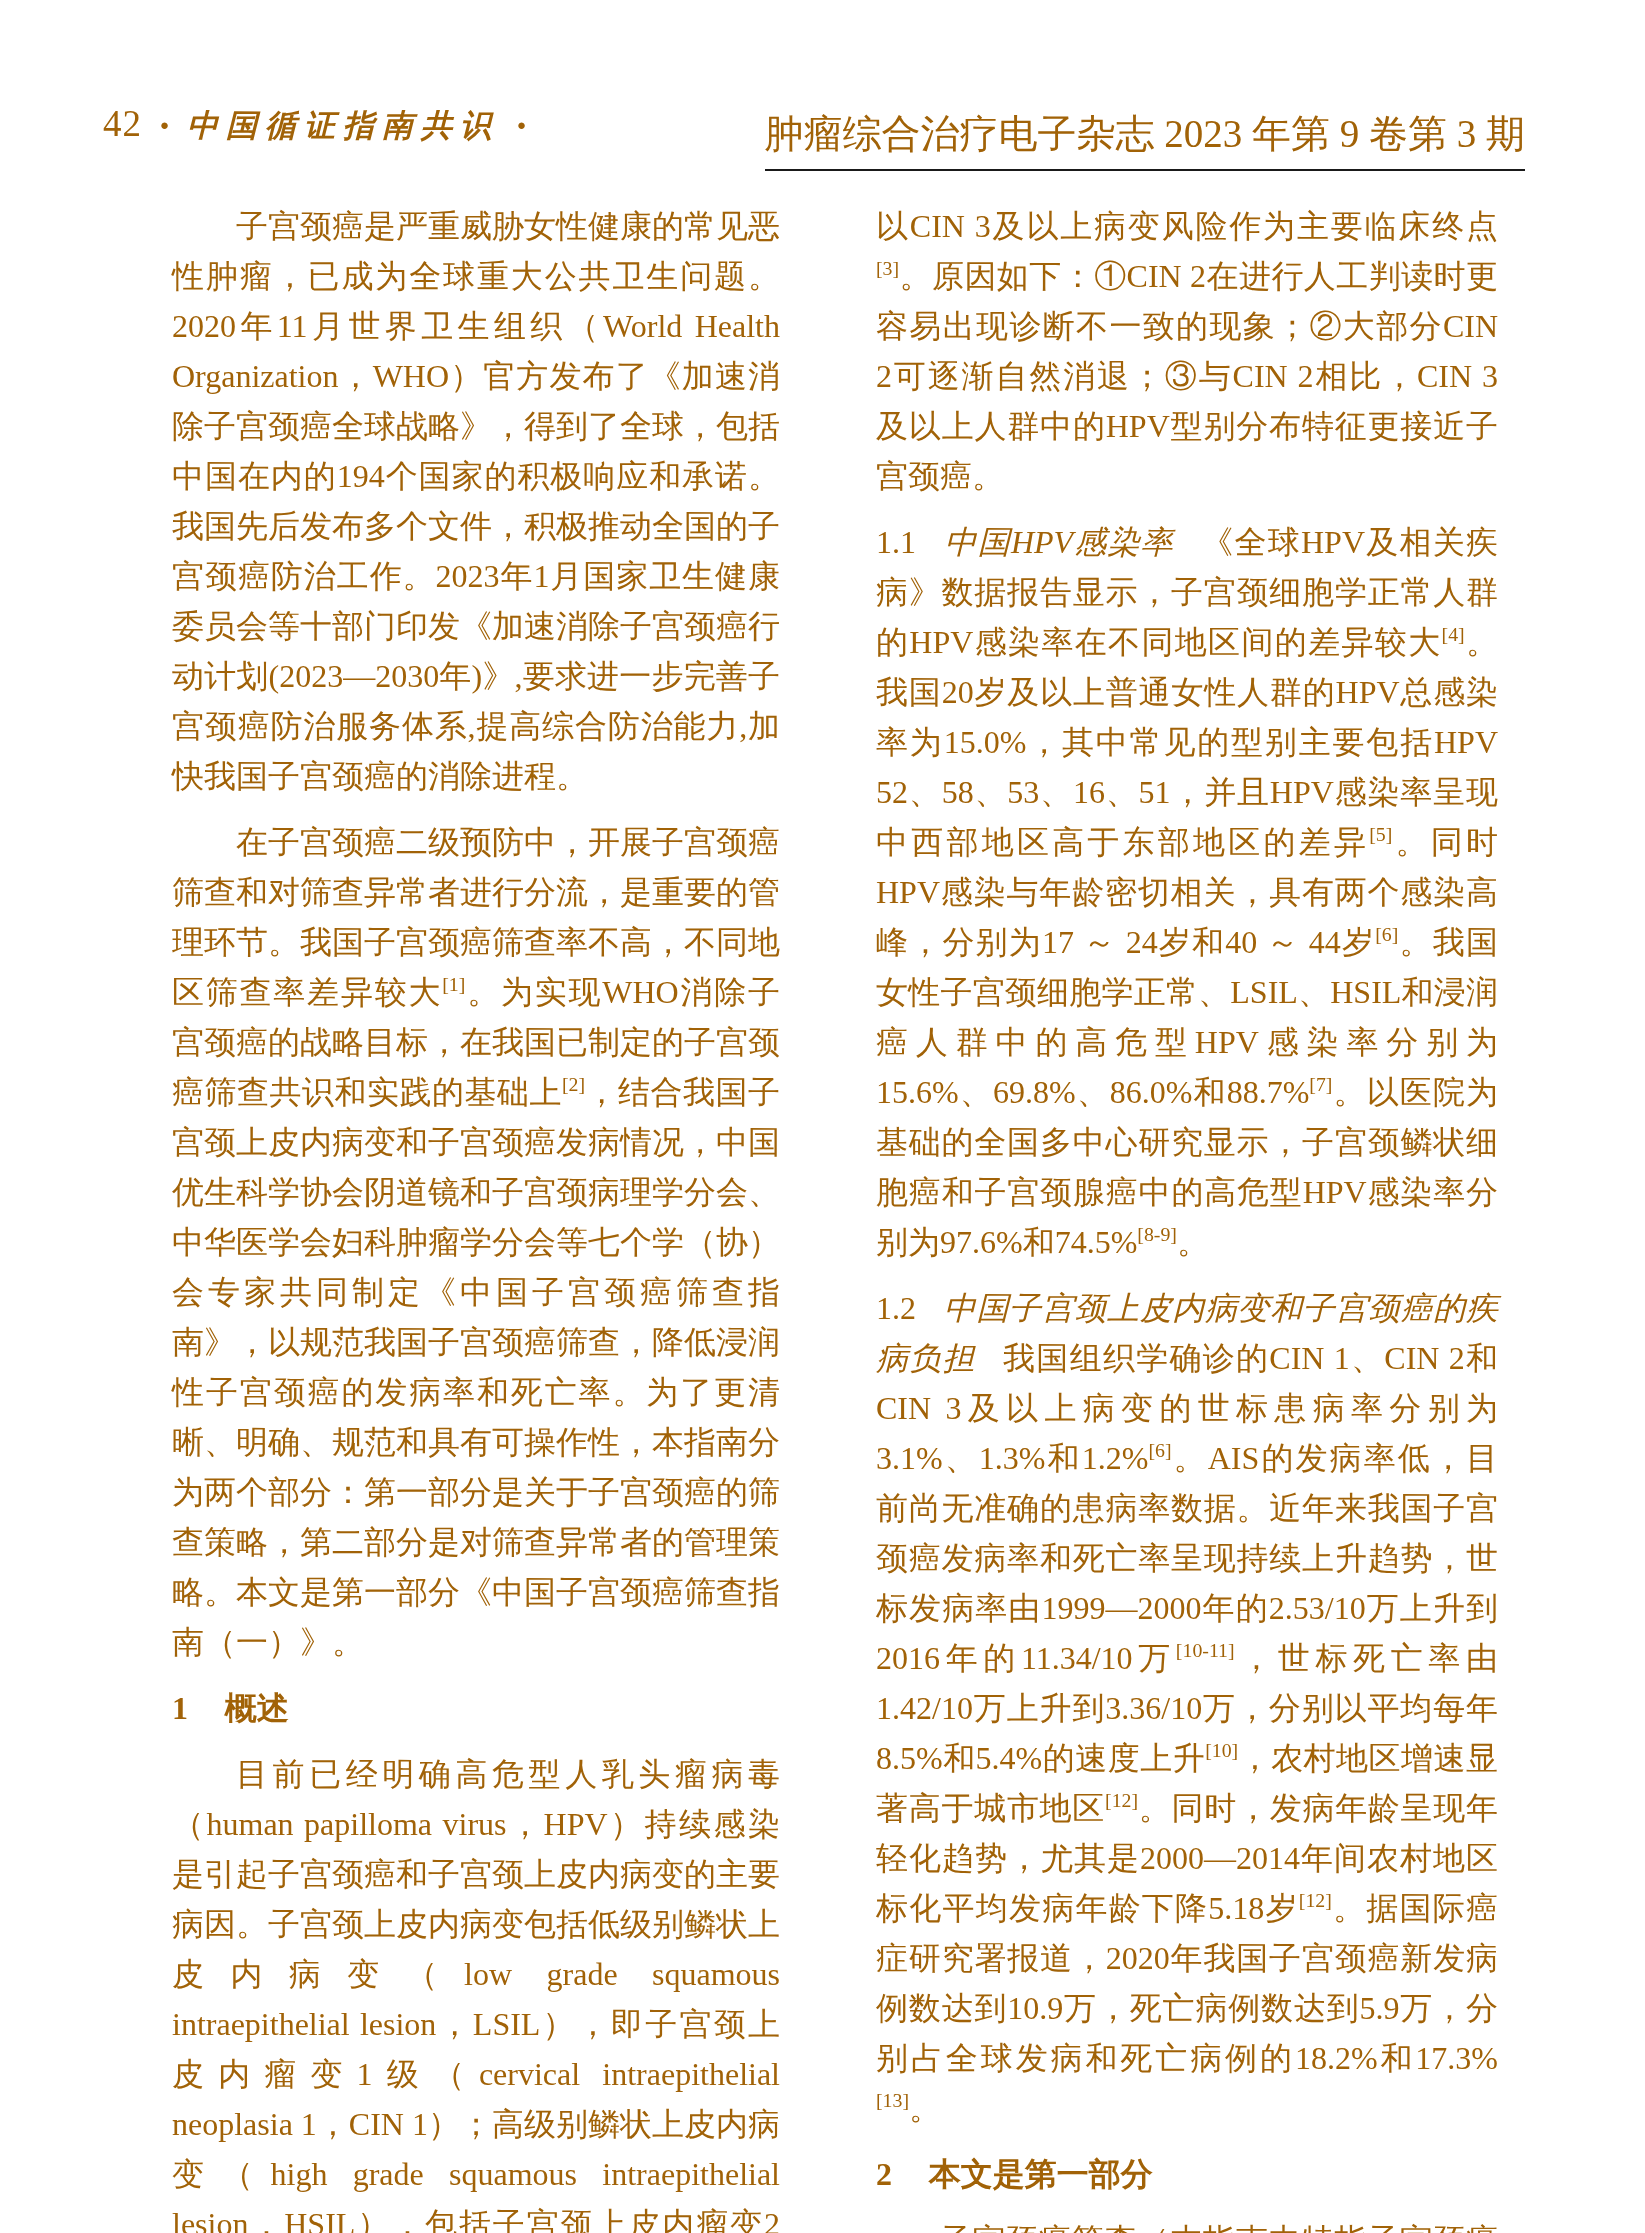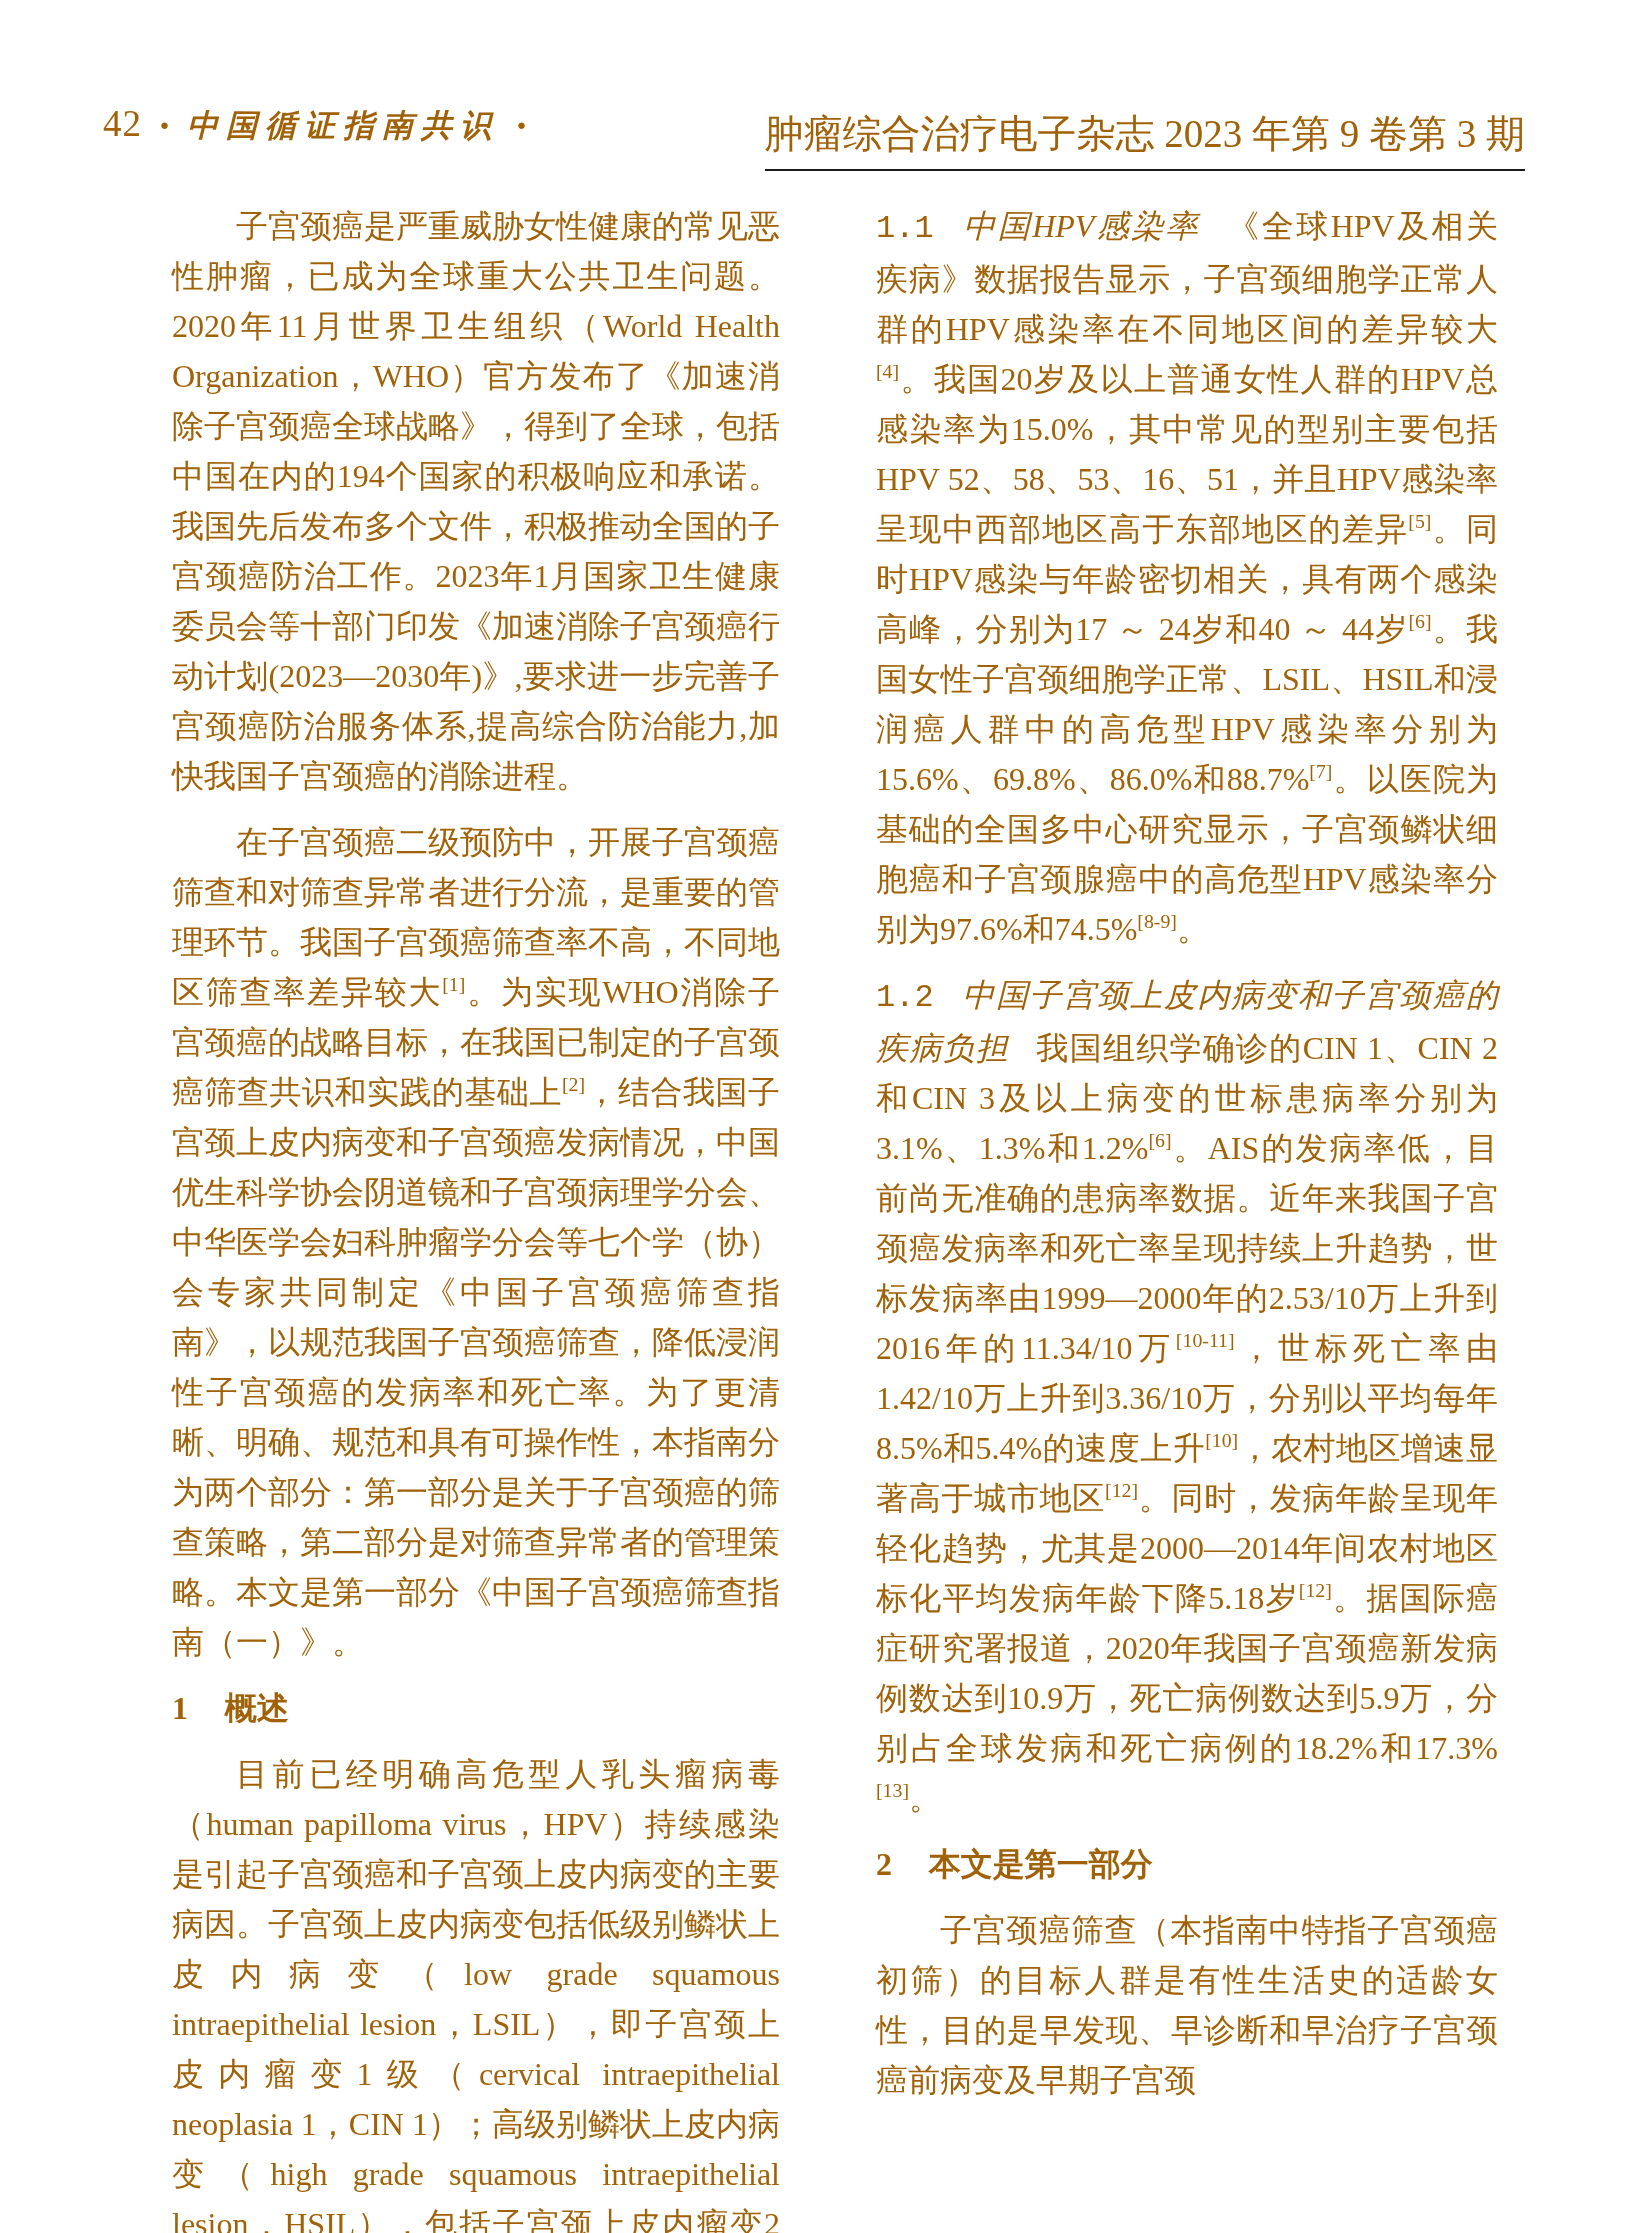--- a/index.html
+++ b/index.html
@@ -58,21 +58,21 @@
   sup {
     font-size: 0.62em;
     line-height: 0;
     vertical-align: super;
   }
   .sec-heading {
     font-family: Liberation Serif, serif;
     font-weight: bold;
   }
   .sec-heading .sec-num { margin-right: 0.9em; }
-  .sub-num { margin-right: 0.85em; font-family: Liberation Mono, monospace; }
+  .sub-num { margin-right: 0.85em; }
   .kai-title {
     font-style: italic;
     margin-right: 0.85em;
   }
 </style>
 </head>
 <body>
 
 <div class="page">
 
@@ -89,20 +89,21 @@
     <p class="indent">在子宫颈癌二级预防中，开展子宫颈癌筛查和对筛查异常者进行分流，是重要的管理环节。我国子宫颈癌筛查率不高，不同地区筛查率差异较大<sup>[1]</sup>。为实现WHO消除子宫颈癌的战略目标，在我国已制定的子宫颈癌筛查共识和实践的基础上<sup>[2]</sup>，结合我国子宫颈上皮内病变和子宫颈癌发病情况，中国优生科学协会阴道镜和子宫颈病理学分会、中华医学会妇科肿瘤学分会等七个学（协）会专家共同制定《中国子宫颈癌筛查指南》，以规范我国子宫颈癌筛查，降低浸润性子宫颈癌的发病率和死亡率。为了更清晰、明确、规范和具有可操作性，本指南分为两个部分：第一部分是关于子宫颈癌的筛查策略，第二部分是对筛查异常者的管理策略。本文是第一部分《中国子宫颈癌筛查指南（一）》。</p>
     <p class="sec-heading">
       <span class="sec-num">1</span>
       <span>概述</span>
     </p>
     <p class="indent">目前已经明确高危型人乳头瘤病毒（human papilloma virus，HPV）持续感染是引起子宫颈癌和子宫颈上皮内病变的主要病因。子宫颈上皮内病变包括低级别鳞状上皮内病变（low grade squamous intraepithelial lesion，LSIL），即子宫颈上皮内瘤变1级（cervical intraepithelial neoplasia 1，CIN 1）；高级别鳞状上皮内病变（high grade squamous intraepithelial lesion，HSIL），包括子宫颈上皮内瘤变2级和3级（CIN 2，CIN 3）。原位腺癌（adenocarcinoma in situ，AIS），也称高级别腺上皮内病变（high grade cervical glandular intraepithelial neoplasia，HG-CGIN）。HSIL和AIS为子宫颈癌前病变。</p>
 
   </div>
 
   <div class="col col-right">
+    <p>以CIN 3及以上病变风险作为主要临床终点<sup>[3]</sup>。原因如下：①CIN 2在进行人工判读时更容易出现诊断不一致的现象；②大部分CIN 2可逐渐自然消退；③与CIN 2相比，CIN 3及以上人群中的HPV型别分布特征更接近子宫颈癌。</p>
     <p>
       <span class="sub-num">1.1</span><span class="kai-title">中国HPV感染率</span><span>《全球HPV及相关疾病》数据报告显示，子宫颈细胞学正常人群的HPV感染率在不同地区间的差异较大<sup>[4]</sup>。我国20岁及以上普通女性人群的HPV总感染率为15.0%，其中常见的型别主要包括HPV 52、58、53、16、51，并且HPV感染率呈现中西部地区高于东部地区的差异<sup>[5]</sup>。同时HPV感染与年龄密切相关，具有两个感染高峰，分别为17 ～ 24岁和40 ～ 44岁<sup>[6]</sup>。我国女性子宫颈细胞学正常、LSIL、HSIL和浸润癌人群中的高危型HPV感染率分别为15.6%、69.8%、86.0%和88.7%<sup>[7]</sup>。以医院为基础的全国多中心研究显示，子宫颈鳞状细胞癌和子宫颈腺癌中的高危型HPV感染率分别为97.6%和74.5%<sup>[8-9]</sup>。</span>
     </p>
     <p>
       <span class="sub-num">1.2</span><span class="kai-title">中国子宫颈上皮内病变和子宫颈癌的疾病负担</span><span>我国组织学确诊的CIN 1、CIN 2和CIN 3及以上病变的世标患病率分别为3.1%、1.3%和1.2%<sup>[6]</sup>。AIS的发病率低，目前尚无准确的患病率数据。近年来我国子宫颈癌发病率和死亡率呈现持续上升趋势，世标发病率由1999—2000年的2.53/10万上升到2016年的11.34/10万<sup>[10-11]</sup>，世标死亡率由1.42/10万上升到3.36/10万，分别以平均每年8.5%和5.4%的速度上升<sup>[10]</sup>，农村地区增速显著高于城市地区<sup>[12]</sup>。同时，发病年龄呈现年轻化趋势，尤其是2000—2014年间农村地区标化平均发病年龄下降5.18岁<sup>[12]</sup>。据国际癌症研究署报道，2020年我国子宫颈癌新发病例数达到10.9万，死亡病例数达到5.9万，分别占全球发病和死亡病例的18.2%和17.3%<sup>[13]</sup>。</span>
     </p>
     <p class="sec-heading">
       <span class="sec-num">2</span>
       <span>本文是第一部分</span>
     </p>

